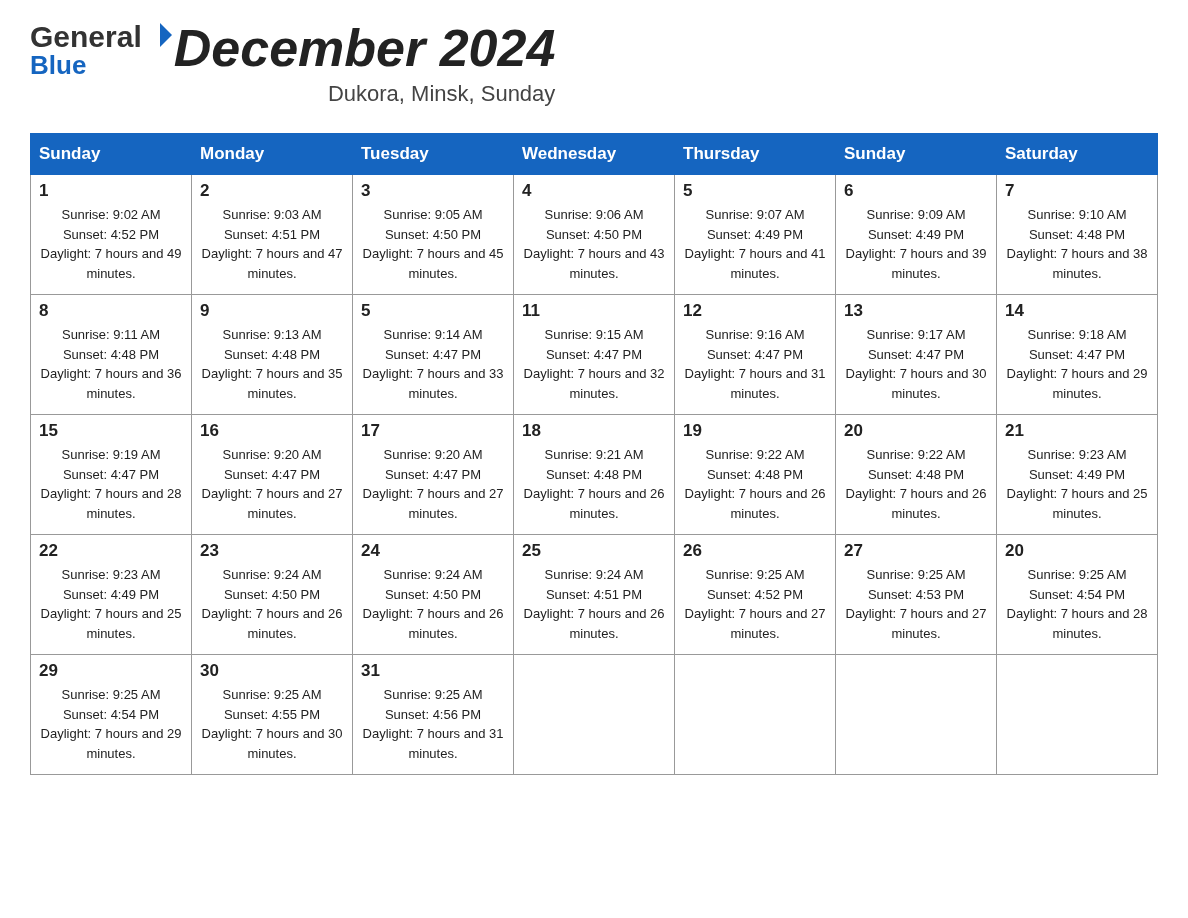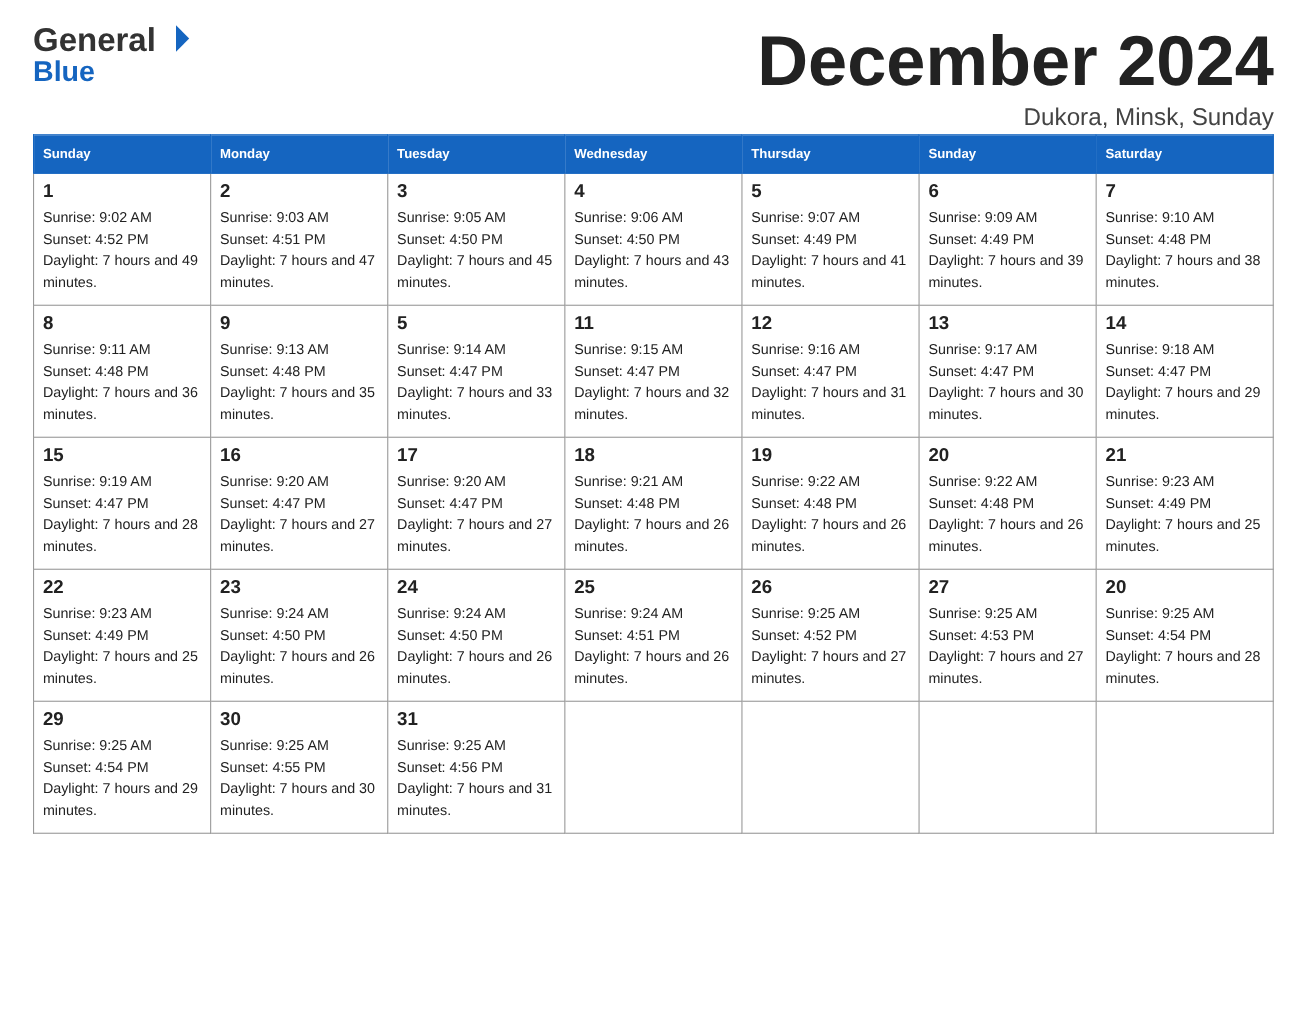--- a/index.html
+++ b/index.html
@@ -5,58 +5,58 @@
     * { margin: 0; padding: 0; box-sizing: border-box; }
     body {
       font-family: Arial, sans-serif;
       background: #fff;
       width: 1188px;
       min-height: 918px;
       padding: 20px 30px;
     }
     .header {
       display: flex;
-      justify-content: space-between;
       align-items: flex-start;
-      margin-bottom: 2px;
+      margin-bottom: 26px;
     }
     .logo {
       display: flex;
       flex-direction: column;
       align-items: flex-start;
     }
     .logo-blue {
       font-size: 26px;
       font-weight: bold;
       color: #1565c0;
       margin-top: -4px;
     }
     .title-block {
       text-align: right;
     }
     .month-title {
-      font-size: 64px;
+      font-size: 52px;
       font-weight: bold;
       color: #222;
       line-height: 1.1;
+      font-style: italic;
     }
     .location {
       font-size: 22px;
       color: #444;
       margin-top: 4px;
     }
     table {
       width: 100%;
       border-collapse: collapse;
       table-layout: fixed;
     }
     thead tr th {
       background-color: #1565c0;
       color: #fff;
-      font-size: 12px;
+      font-size: 17px;
       font-weight: bold;
       padding: 10px 8px;
       text-align: left;
       border: 1px solid #1565c0;
     }
     tbody tr td {
       vertical-align: top;
       border: 1px solid #999;
       padding: 6px 8px;
       font-size: 13.5px;
@@ -67,20 +67,21 @@
     tbody tr td .day-num {
       font-size: 17px;
       font-weight: bold;
       display: block;
       margin-bottom: 4px;
     }
     tbody tr td .day-info {
       font-size: 13px;
       line-height: 1.5;
       color: #222;
+      text-align: center;
     }
     tbody tr:nth-child(odd) td {
       background: #fff;
     }
     tbody tr td.empty {
       background: #fff;
     }
     .logo-wrapper {
       display: flex;
       align-items: center;

